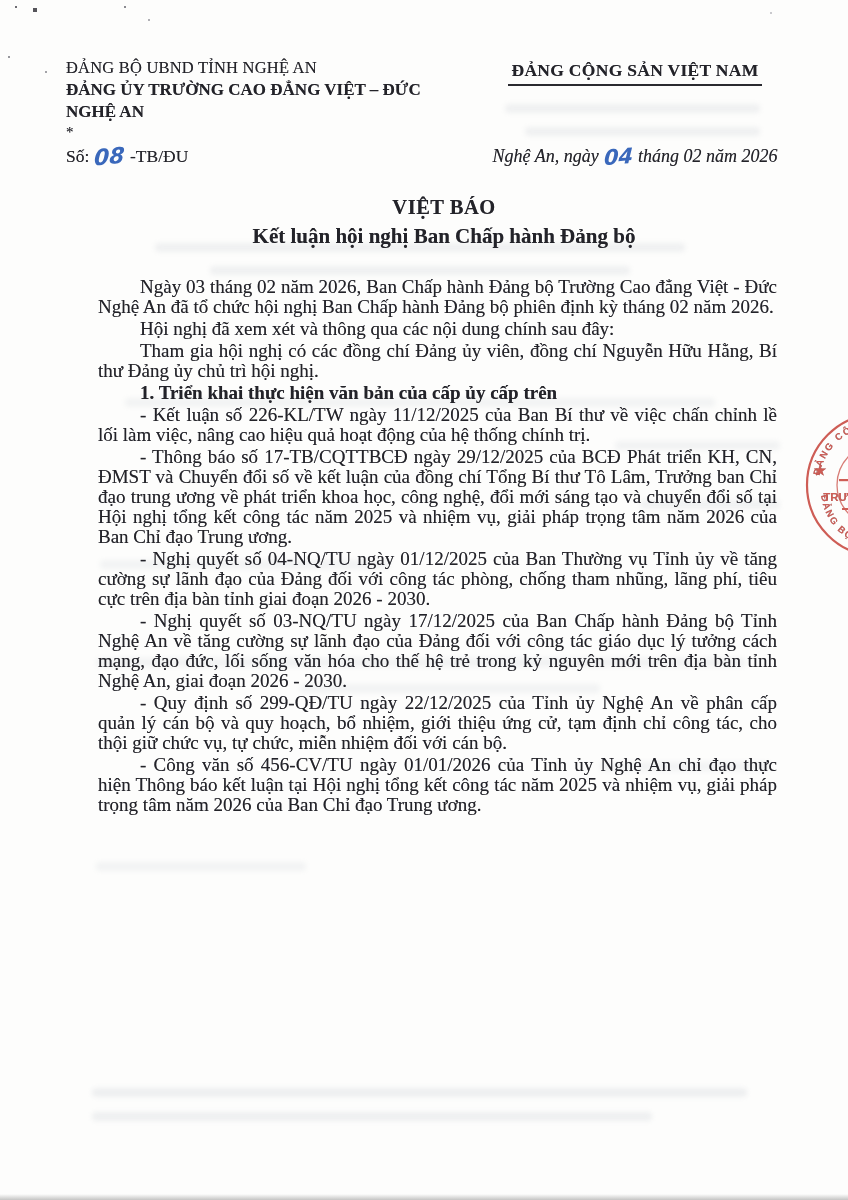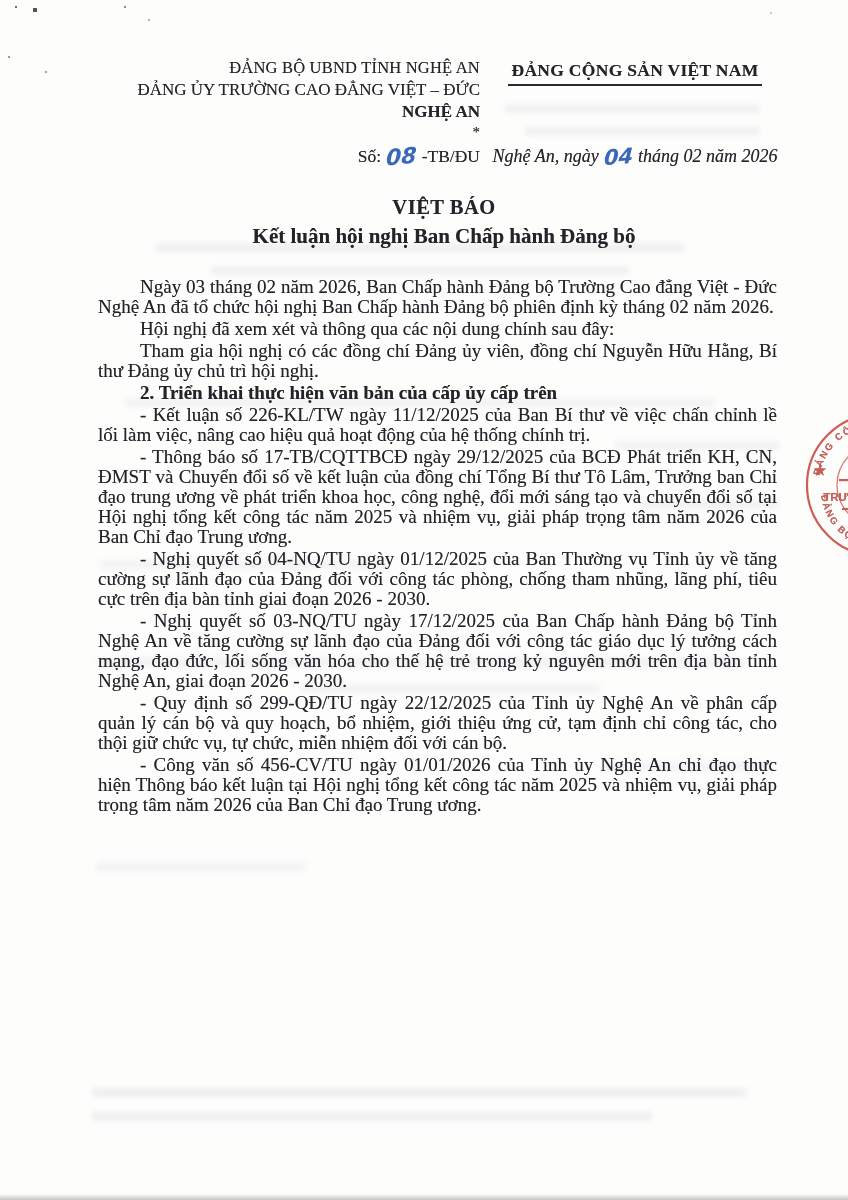--- a/index.html
+++ b/index.html
@@ -7,23 +7,23 @@
     position:relative;
     width:848px;height:1200px;
     margin:0 auto;
     background:#fdfdfc;
     overflow:hidden;
     font-family:"Liberation Serif", serif;
     color:#232329;
     text-shadow:0 0 .5px rgba(40,40,50,.5);
   }
   
-  .hleft{position:absolute;top:57px;left:66px;width:414px;text-align:right;line-height:22px;}
+  .hleft{position:absolute;top:57px;left:66px;width:414px;text-align:left;line-height:22px;}
   .hleft .l1{font-size:16.5px;letter-spacing:.2px;white-space:nowrap;}
-  .hleft .l2{font-weight:normal;font-size:17px;white-space:nowrap;}
+  .hleft .l2{font-weight:bold;font-size:17px;white-space:nowrap;}
   .hleft .l3{font-weight:bold;font-size:17px;}
   .star-sep{font-size:15px;line-height:14px;margin-top:2px;}
   .so-line{margin-top:6px;font-size:17.5px;}
   .hw{
     color:#3a68bb;font-weight:bold;font-style:italic;
     font-family:"DejaVu Sans", sans-serif;
     display:inline-block;transform:rotate(-5deg) skewX(-8deg);
     margin:0 5px;vertical-align:-2px;font-size:22px;line-height:1;
     text-shadow:none;
   }
@@ -101,21 +101,21 @@
 
   <div class="title-block">
     <div class="t1">VIỆT BÁO</div>
     <div class="t2">Kết luận hội nghị Ban Chấp hành Đảng bộ</div>
   </div>
 
   <div class="body-text">
     <p>Ngày 03 tháng 02 năm 2026, Ban Chấp hành Đảng bộ Trường Cao đẳng Việt - Đức Nghệ An đã tổ chức hội nghị Ban Chấp hành Đảng bộ phiên định kỳ tháng 02 năm 2026.</p>
     <p>Hội nghị đã xem xét và thông qua các nội dung chính sau đây:</p>
     <p>Tham gia hội nghị có các đồng chí Đảng ủy viên, đồng chí Nguyễn Hữu Hằng, Bí thư Đảng ủy chủ trì hội nghị.</p>
-    <p class="bold">2. Triển khai thực hiện văn bản của cấp ủy cấp trên</p>
+    <p class="bold">1. Triển khai thực hiện văn bản của cấp ủy cấp trên</p>
     <p>- Kết luận số 226-KL/TW ngày 11/12/2025 của Ban Bí thư về việc chấn chỉnh lề lối làm việc, nâng cao hiệu quả hoạt động của hệ thống chính trị.</p>
     <p>- Thông báo số 17-TB/CQTTBCĐ ngày 29/12/2025 của BCĐ Phát triển KH, CN, ĐMST và Chuyển đổi số về kết luận của đồng chí Tổng Bí thư Tô Lâm, Trưởng ban Chỉ đạo trung ương về phát triển khoa học, công nghệ, đổi mới sáng tạo và chuyển đổi số tại Hội nghị tổng kết công tác năm 2025 và nhiệm vụ, giải pháp trọng tâm năm 2026 của Ban Chỉ đạo Trung ương.</p>
     <p>- Nghị quyết số 04-NQ/TU ngày 01/12/2025 của Ban Thường vụ Tỉnh ủy về tăng cường sự lãnh đạo của Đảng đối với công tác phòng, chống tham nhũng, lãng phí, tiêu cực trên địa bàn tỉnh giai đoạn 2026 - 2030.</p>
     <p>- Nghị quyết số 03-NQ/TU ngày 17/12/2025 của Ban Chấp hành Đảng bộ Tỉnh Nghệ An về tăng cường sự lãnh đạo của Đảng đối với công tác giáo dục lý tưởng cách mạng, đạo đức, lối sống văn hóa cho thế hệ trẻ trong kỷ nguyên mới trên địa bàn tỉnh Nghệ An, giai đoạn 2026 - 2030.</p>
     <p>- Quy định số 299-QĐ/TU ngày 22/12/2025 của Tỉnh ủy Nghệ An về phân cấp quản lý cán bộ và quy hoạch, bổ nhiệm, giới thiệu ứng cử, tạm định chỉ công tác, cho thội giữ chức vụ, tự chức, miễn nhiệm đối với cán bộ.</p>
     <p>- Công văn số 456-CV/TU ngày 01/01/2026 của Tỉnh ủy Nghệ An chỉ đạo thực hiện Thông báo kết luận tại Hội nghị tổng kết công tác năm 2025 và nhiệm vụ, giải pháp trọng tâm năm 2026 của Ban Chỉ đạo Trung ương.</p>
   </div>
 
   <svg class="seal" width="58" height="200" viewBox="0 0 58 200">
     <defs>

